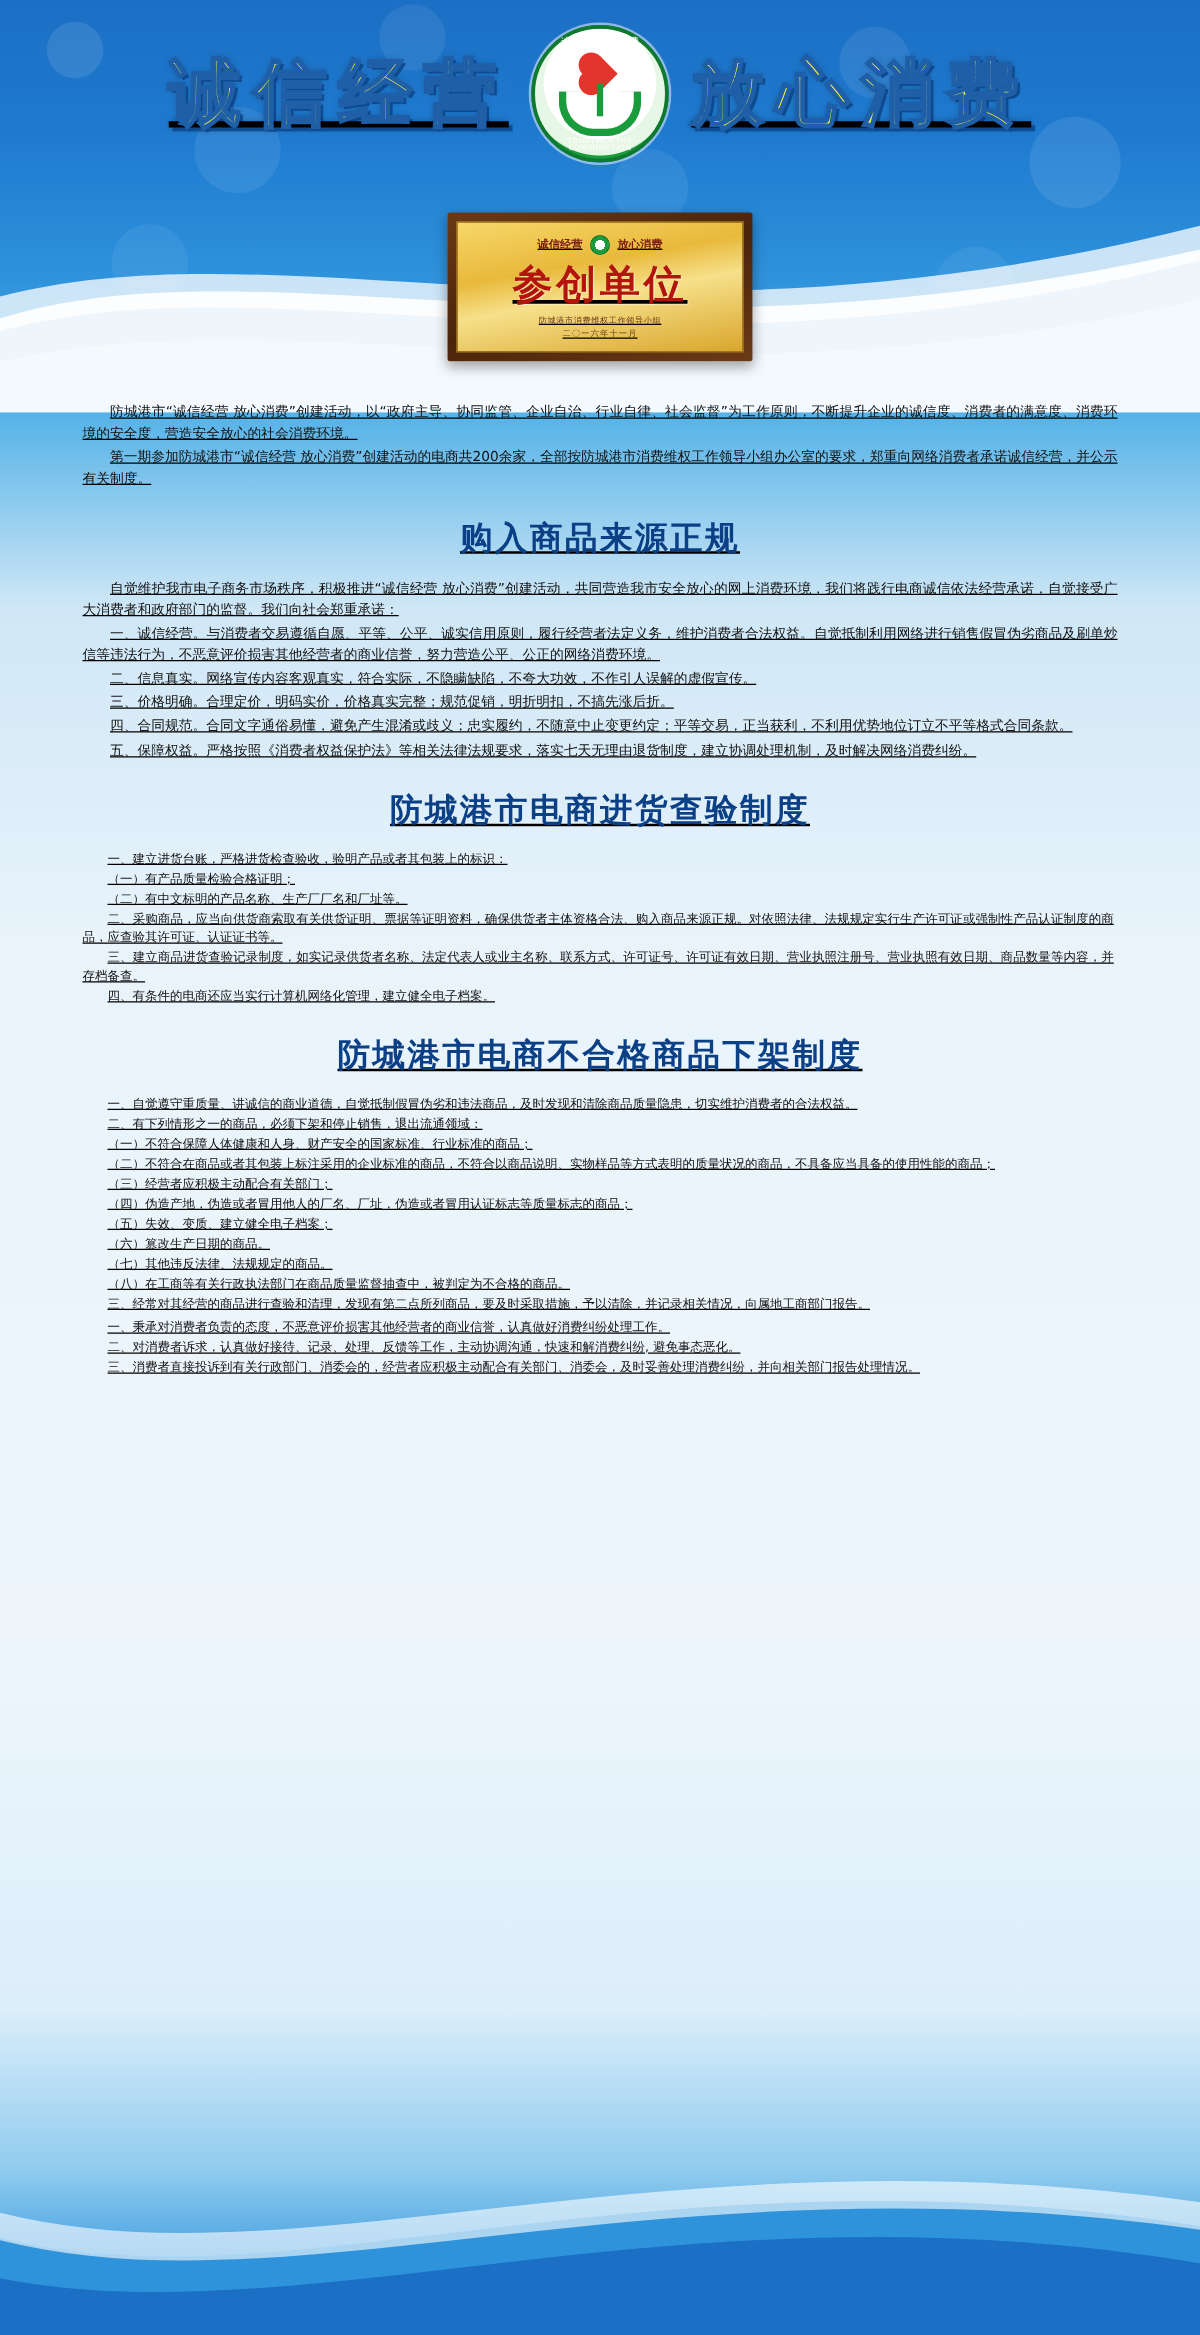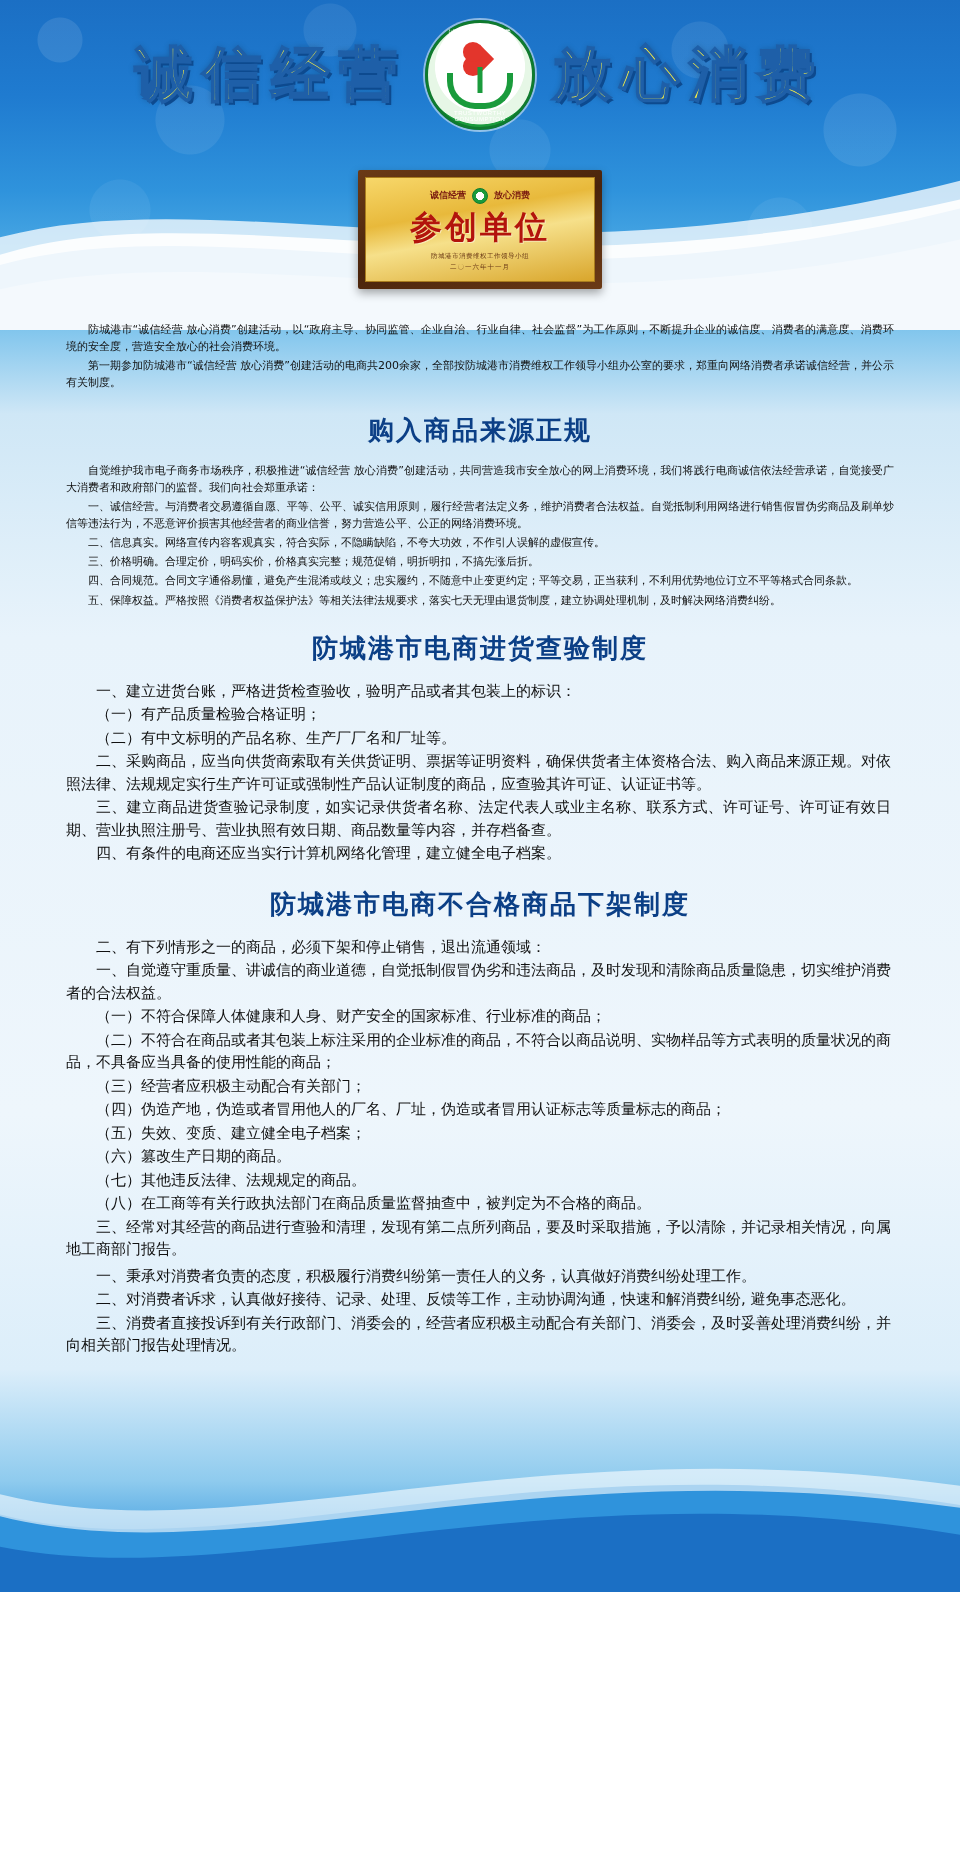--- a/index.html
+++ b/index.html
@@ -6,23 +6,24 @@
     margin: 0;
     padding: 0;
     background: #ffffff;
   }
   body {
     font-family: "Liberation Sans", "DejaVu Sans", sans-serif;
   }
   .poster {
     position: relative;
     width: 960px;
-    height: 1592px;
+    height: 1868px;
     overflow: hidden;
     background: linear-gradient(180deg, #1b6fc4 0%, #1f7bd0 6%, #2f93dc 12%, #59b4e8 18%, #cfe7f6 26%, #e8f3fb 40%, #eef6fc 70%, #dceefa 86%, #8fcbee 93%, #2f93dc 98%, #1b6fc4 100%);
+    text-decoration: underline;
   }
   
   .hdr-texture {
     position: absolute;
     left: 0; top: 0; width: 960px; height: 300px;
     background:
       radial-gradient(circle at 60px 40px, rgba(255,255,255,0.10) 0 22px, transparent 23px),
       radial-gradient(circle at 190px 120px, rgba(255,255,255,0.08) 0 34px, transparent 35px),
       radial-gradient(circle at 330px 30px, rgba(255,255,255,0.07) 0 26px, transparent 27px),
       radial-gradient(circle at 520px 150px, rgba(255,255,255,0.07) 0 30px, transparent 31px),
@@ -188,21 +189,21 @@
   p.para {
     margin: 0 0 2px 0;
     font-size: 11px;
     line-height: 1.55;
     text-indent: 2em;
     text-align: justify;
     font-family: "DejaVu Sans", "Liberation Sans", sans-serif;
   }
   p.sub {
     margin: 0 3px 1px 0;
-    font-size: 15px;
+    font-size: 10px;
     line-height: 1.5;
     text-indent: 2em;
     text-align: justify;
     font-family: "DejaVu Sans", "Liberation Sans", sans-serif;
   }
   h2.section-title {
     text-align: center;
     font-size: 26px;
     font-weight: 700;
     color: #0b3f86;
@@ -276,35 +277,35 @@
       <p class="sub">一、建立进货台账，严格进货检查验收，验明产品或者其包装上的标识：</p>
       <p class="sub">（一）有产品质量检验合格证明；</p>
       <p class="sub">（二）有中文标明的产品名称、生产厂厂名和厂址等。</p>
       <p class="sub">二、采购商品，应当向供货商索取有关供货证明、票据等证明资料，确保供货者主体资格合法、购入商品来源正规。对依照法律、法规规定实行生产许可证或强制性产品认证制度的商品，应查验其许可证、认证证书等。</p>
       <p class="sub">三、建立商品进货查验记录制度，如实记录供货者名称、法定代表人或业主名称、联系方式、许可证号、许可证有效日期、营业执照注册号、营业执照有效日期、商品数量等内容，并存档备查。</p>
       <p class="sub noindent">四、有条件的电商还应当实行计算机网络化管理，建立健全电子档案。</p>
     </div>
 
     <h2 class="section-title">防城港市电商不合格商品下架制度</h2>
     <div class="block">
+      <p class="sub">一、自觉遵守重质量、讲诚信的商业道德，自觉抵制假冒伪劣和违法商品，及时发现和清除商品质量隐患，切实维护消费者的合法权益。</p>
       <p class="sub">二、有下列情形之一的商品，必须下架和停止销售，退出流通领域：</p>
-      <p class="sub">一、自觉遵守重质量、讲诚信的商业道德，自觉抵制假冒伪劣和违法商品，及时发现和清除商品质量隐患，切实维护消费者的合法权益。</p>
       <p class="sub">（一）不符合保障人体健康和人身、财产安全的国家标准、行业标准的商品；</p>
       <p class="sub">（二）不符合在商品或者其包装上标注采用的企业标准的商品，不符合以商品说明、实物样品等方式表明的质量状况的商品，不具备应当具备的使用性能的商品；</p>
       <p class="sub">（三）经营者应积极主动配合有关部门；</p>
       <p class="sub">（四）伪造产地，伪造或者冒用他人的厂名、厂址，伪造或者冒用认证标志等质量标志的商品；</p>
       <p class="sub">（五）失效、变质、建立健全电子档案；</p>
       <p class="sub">（六）篡改生产日期的商品。</p>
       <p class="sub">（七）其他违反法律、法规规定的商品。</p>
       <p class="sub">（八）在工商等有关行政执法部门在商品质量监督抽查中，被判定为不合格的商品。</p>
       <p class="sub">三、经常对其经营的商品进行查验和清理，发现有第二点所列商品，要及时采取措施，予以清除，并记录相关情况，向属地工商部门报告。</p>
     </div>
 
     <div class="block">
-      <p class="sub">一、秉承对消费者负责的态度，积极履行消费纠纷第一责任人的义务，认真做好消费纠纷处理工作。</p>
+      <p class="sub">一、秉承对消费者负责的态度，不恶意评价损害其他经营者的商业信誉，认真做好消费纠纷处理工作。</p>
       <p class="sub">二、对消费者诉求，认真做好接待、记录、处理、反馈等工作，主动协调沟通，快速和解消费纠纷, 避免事态恶化。</p>
       <p class="sub">三、消费者直接投诉到有关行政部门、消委会的，经营者应积极主动配合有关部门、消委会，及时妥善处理消费纠纷，并向相关部门报告处理情况。</p>
     </div>
 
   </div>
 
   <svg class="wave-bottom" viewBox="0 0 1040 260" preserveAspectRatio="none">
     <path d="M0,160 C240,250 560,80 1040,170 L1040,260 L0,260 Z" fill="#2f93dc"></path>
     <path d="M0,195 C260,270 580,110 1040,200 L1040,260 L0,260 Z" fill="#1b6fc4"></path>
     <path d="M0,140 C250,230 560,70 1040,150 L1040,172 C560,92 250,252 0,162 Z" fill="#ffffff" opacity="0.6"></path>

